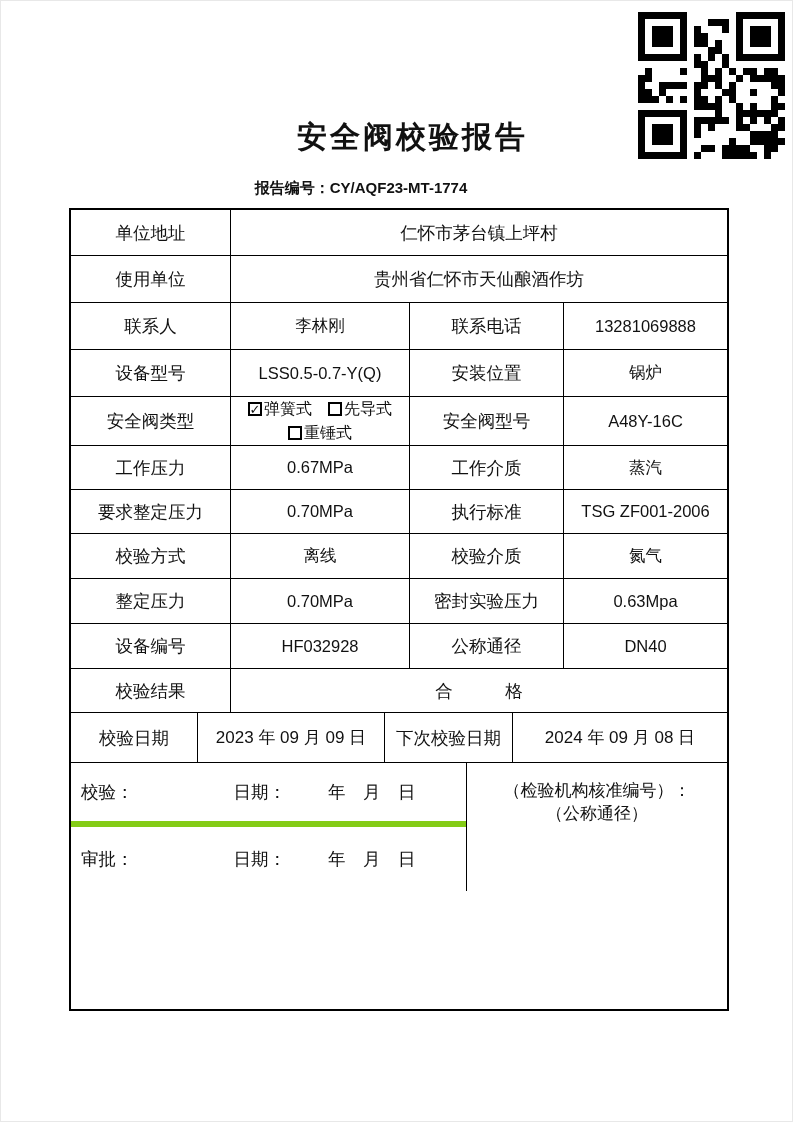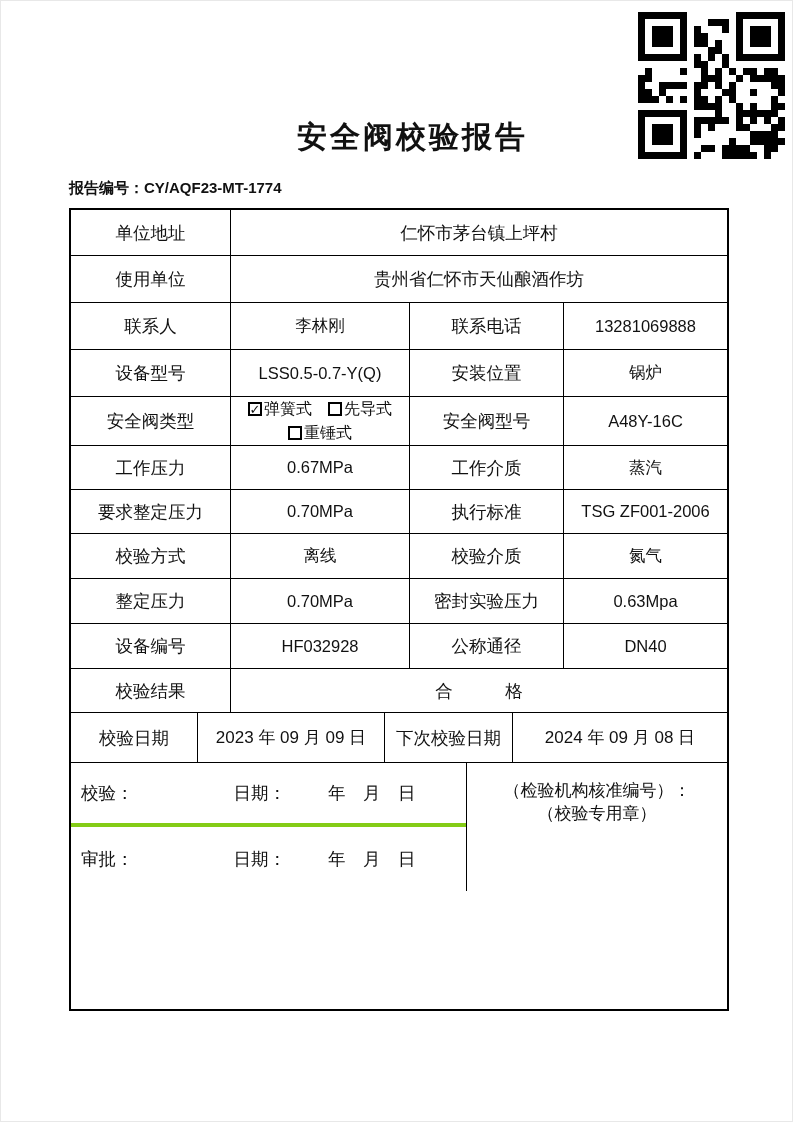--- a/index.html
+++ b/index.html
@@ -1,21 +1,21 @@
 <!DOCTYPE html>
 <html><head>
 <meta charset="utf-8">
 <style>
   html,body{margin:0;padding:0;background:#fff;}
   .sheet{position:relative;width:793px;height:1122px;background:#fff;box-sizing:border-box;
          border:1px solid #e8e8e8;font-family:"Liberation Serif","DejaVu Serif",serif;color:#111;}
   .title{position:absolute;top:116px;left:0;width:100%;text-align:center;
          font-size:30px;font-weight:bold;letter-spacing:3px;margin-left:16px;}
   .report-no{position:absolute;top:178px;left:68px;width:660px;box-sizing:border-box;
-             text-align:left;padding-right:76px;font-size:15px;}
+             text-align:center;padding-right:76px;font-size:15px;}
   .report-no .rlabel{font-weight:600;}
   .report-no .rvalue{font-family:"Liberation Sans","DejaVu Sans",sans-serif;font-weight:600;}
   .qr{position:absolute;left:637px;top:11px;width:147px;height:147px;}
   .doc-table{position:absolute;left:68px;top:207px;width:660px;height:803px;
              border:2px solid #000;box-sizing:border-box;}
   .t-row{display:flex;border-bottom:1px solid #000;box-sizing:border-box;}
   .c{display:flex;align-items:center;justify-content:center;border-right:1px solid #000;
      box-sizing:border-box;text-align:center;overflow:hidden;}
   .c:last-child{border-right:none;}
   .lab{width:160px;font-size:17.5px;}
@@ -37,21 +37,21 @@
   .date-row{height:50px;}
   .dlab1{width:127px;font-size:17.5px;}
   .dval1{width:187px;font-size:17px;}
   .dlab2{width:128px;font-size:17.5px;}
   .dval2{flex:1;font-size:17px;}
   .dval1,.dval2{font-family:"Liberation Sans","DejaVu Sans",sans-serif;}
   .signoff{display:flex;height:128px;box-sizing:border-box;}
   .so-left{width:396px;border-right:1px solid #000;display:flex;flex-direction:column;box-sizing:border-box;}
   .so-row{height:64px;display:flex;align-items:center;padding-left:10px;
           font-size:17.5px;box-sizing:border-box;}
-  .so-row-top{border-bottom:4px solid #84cc16;}
+  .so-row-top{border-bottom:6px solid #84cc16;}
   .so-date{margin-left:100px;}
   .so-ymd{margin-left:42px;}
   .so-right{flex:1;display:flex;flex-direction:column;align-items:center;
             padding-top:16px;font-size:17px;box-sizing:border-box;}
   .qr svg rect{fill:#000;}
 </style>
 </head>
 <body>
 
 <div class="sheet">
@@ -395,18 +395,18 @@
           <span class="so-ymd">年　月　日</span>
         </div>
         <div class="so-row">
           <span>审批：</span>
           <span class="so-date">日期：</span>
           <span class="so-ymd">年　月　日</span>
         </div>
       </div>
       <div class="so-right">
         <div>（检验机构核准编号）：</div>
-        <div>（校验专用章）</div>
+        <div>（公称通径）</div>
       </div>
     </div>
 
   </div>
 </div>
 
 </body></html>

